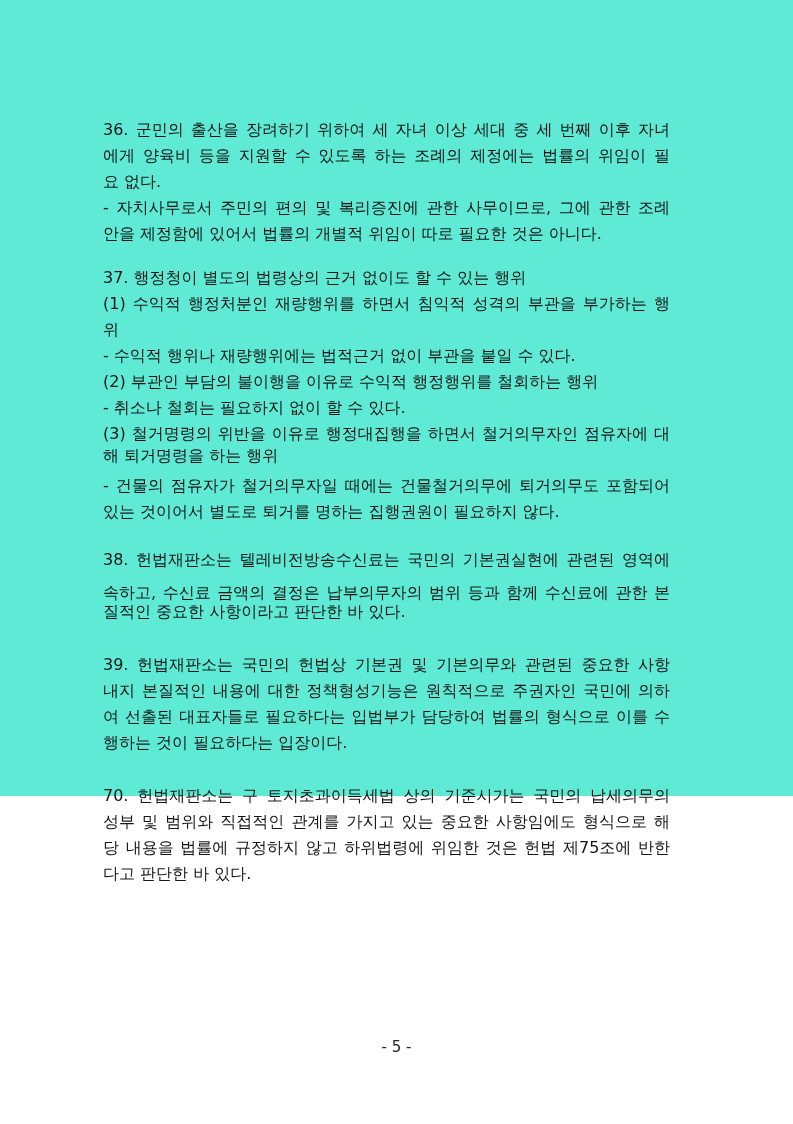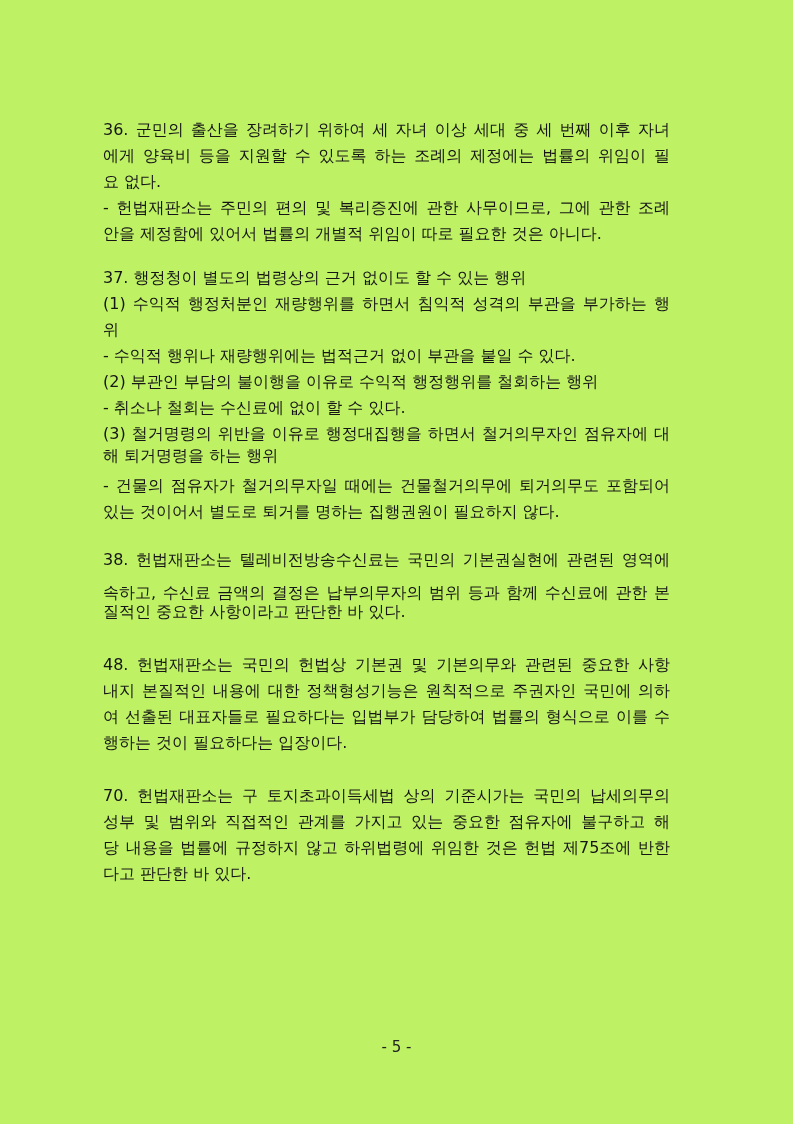--- a/index.html
+++ b/index.html
@@ -11,22 +11,22 @@
     width: 793px;
     height: 1124px;
     position: relative;
     overflow: hidden;
     font-family: "DejaVu Sans", "Liberation Sans", sans-serif;
     color: #111111;
   }
   .page {
     position: absolute;
     left: 0; top: 0;
-    width: 793px; height: 1124px;
-    background: #bef264;
+    width: 793px; height: 796px;
+    background: #5eead4;
   }
   .line {
     position: absolute;
     left: 103px;
     width: 567px;
     height: 24px;
     font-size: 16px;
     line-height: 24px;
     white-space: nowrap;
     letter-spacing: 0px;
@@ -52,52 +52,52 @@
 </style>
 </head>
 <body>
 
 <div class="page">
 
   <div>
     <div class="line justify" style="top:118px">36. 군민의 출산을 장려하기 위하여 세 자녀 이상 세대 중 세 번째 이후 자녀</div>
     <div class="line justify" style="top:144px">에게 양육비 등을 지원할 수 있도록 하는 조례의 제정에는 법률의 위임이 필</div>
     <div class="line" style="top:170px">요 없다.</div>
-    <div class="line justify" style="top:196px">- 헌법재판소는 주민의 편의 및 복리증진에 관한 사무이므로, 그에 관한 조례</div>
+    <div class="line justify" style="top:196px">- 자치사무로서 주민의 편의 및 복리증진에 관한 사무이므로, 그에 관한 조례</div>
     <div class="line" style="top:222px">안을 제정함에 있어서 법률의 개별적 위임이 따로 필요한 것은 아니다.</div>
   </div>
 
   <div>
     <div class="line" style="top:266px">37. 행정청이 별도의 법령상의 근거 없이도 할 수 있는 행위</div>
     <div class="line justify" style="top:292px">(1) 수익적 행정처분인 재량행위를 하면서 침익적 성격의 부관을 부가하는 행</div>
     <div class="line" style="top:318px">위</div>
     <div class="line" style="top:344px">- 수익적 행위나 재량행위에는 법적근거 없이 부관을 붙일 수 있다.</div>
     <div class="line" style="top:370px">(2) 부관인 부담의 불이행을 이유로 수익적 행정행위를 철회하는 행위</div>
-    <div class="line" style="top:396px">- 취소나 철회는 수신료에 없이 할 수 있다.</div>
+    <div class="line" style="top:396px">- 취소나 철회는 필요하지 없이 할 수 있다.</div>
     <div class="line justify" style="top:422px">(3) 철거명령의 위반을 이유로 행정대집행을 하면서 철거의무자인 점유자에 대</div>
     <div class="line" style="top:444px">해 퇴거명령을 하는 행위</div>
     <div class="line justify" style="top:474px">- 건물의 점유자가 철거의무자일 때에는 건물철거의무에 퇴거의무도 포함되어</div>
     <div class="line" style="top:500px">있는 것이어서 별도로 퇴거를 명하는 집행권원이 필요하지 않다.</div>
   </div>
 
   <div>
     <div class="line justify" style="top:548px">38. 헌법재판소는 텔레비전방송수신료는 국민의 기본권실현에 관련된 영역에</div>
     <div class="line justify" style="top:581px">속하고, 수신료 금액의 결정은 납부의무자의 범위 등과 함께 수신료에 관한 본</div>
     <div class="line" style="top:600px">질적인 중요한 사항이라고 판단한 바 있다.</div>
   </div>
 
   <div>
-    <div class="line justify" style="top:653px">48. 헌법재판소는 국민의 헌법상 기본권 및 기본의무와 관련된 중요한 사항</div>
+    <div class="line justify" style="top:653px">39. 헌법재판소는 국민의 헌법상 기본권 및 기본의무와 관련된 중요한 사항</div>
     <div class="line justify" style="top:679px">내지 본질적인 내용에 대한 정책형성기능은 원칙적으로 주권자인 국민에 의하</div>
     <div class="line justify" style="top:705px">여 선출된 대표자들로 필요하다는 입법부가 담당하여 법률의 형식으로 이를 수</div>
     <div class="line" style="top:731px">행하는 것이 필요하다는 입장이다.</div>
   </div>
 
   <div>
     <div class="line justify" style="top:784px">70. 헌법재판소는 구 토지초과이득세법 상의 기준시가는 국민의 납세의무의</div>
-    <div class="line justify" style="top:810px">성부 및 범위와 직접적인 관계를 가지고 있는 중요한 점유자에 불구하고 해</div>
+    <div class="line justify" style="top:810px">성부 및 범위와 직접적인 관계를 가지고 있는 중요한 사항임에도 형식으로 해</div>
     <div class="line justify" style="top:836px">당 내용을 법률에 규정하지 않고 하위법령에 위임한 것은 헌법 제75조에 반한</div>
     <div class="line" style="top:862px">다고 판단한 바 있다.</div>
   </div>
 
   <div class="page-number">- 5 -</div>
 
 </div>
 
 </body></html>

